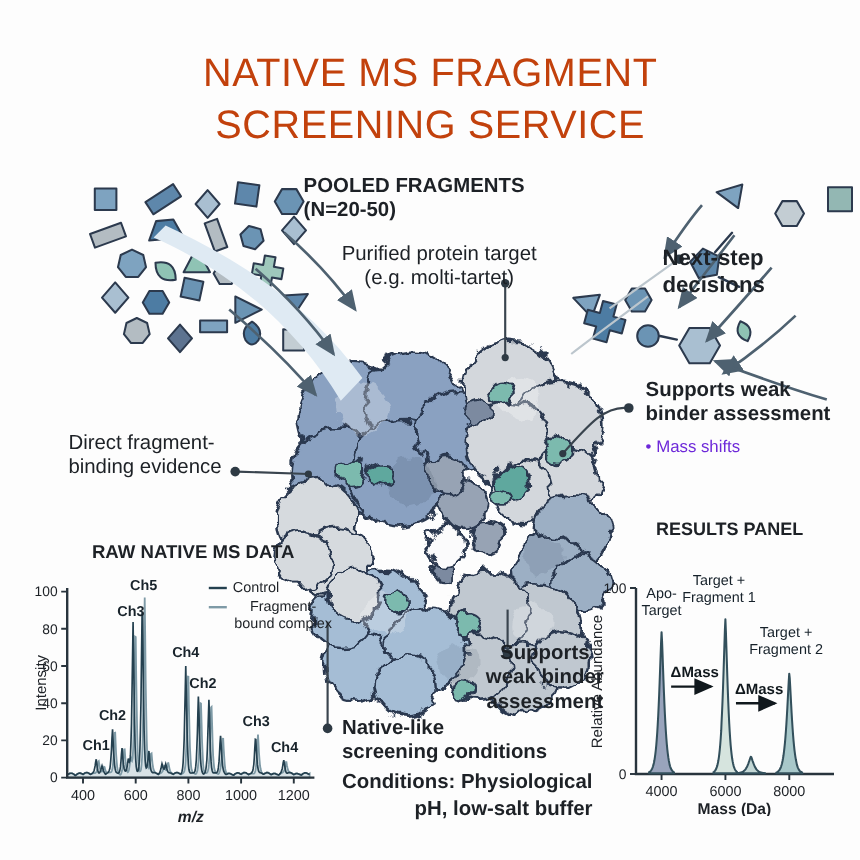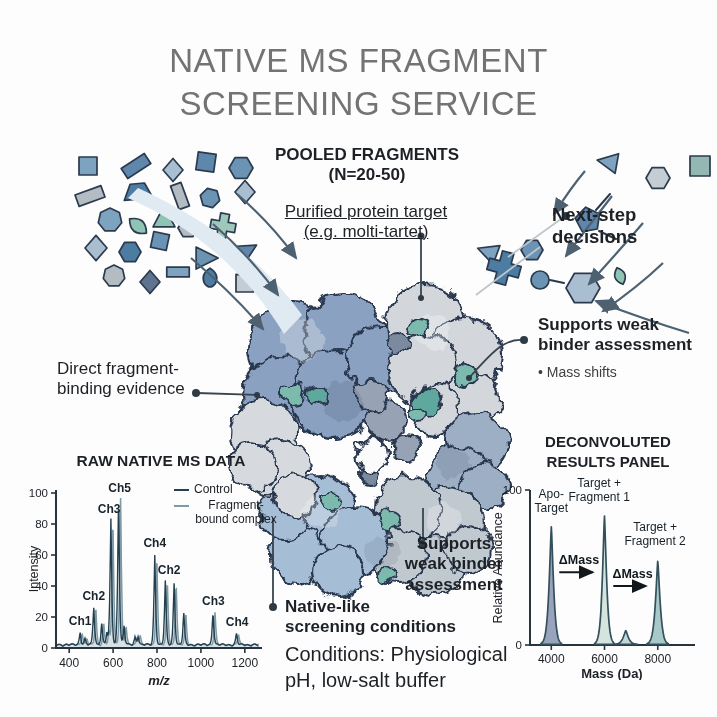--- a/index.html
+++ b/index.html
@@ -1,30 +1,30 @@
 <!DOCTYPE html>
 <html><head>
 <meta charset="utf-8">
 <style>
   html,body{margin:0;padding:0;background:#fdfdfd;}
   .canvas{position:relative;width:717px;height:717px;background:#fdfdfd;overflow:hidden;
           font-family:"Liberation Sans",sans-serif;color:#1d2126;}
   .abs{position:absolute;}
   .title{left:0;right:0;top:40px;text-align:center;font-size:33px;font-weight:500;
-         letter-spacing:.5px;line-height:1.3;color:#737373;}
+         letter-spacing:.5px;line-height:1.3;color:#c2410c;}
   .lbl{font-size:17px;line-height:1.2;color:#1d2126;}
-  #pooled{left:253px;top:145px;width:228px;text-align:center;font-weight:700;}
-  #purified{left:276px;top:202px;width:180px;text-align:center;text-decoration:underline;}
+  #pooled{left:253px;top:145px;width:228px;text-align:left;font-weight:700;}
+  #purified{left:276px;top:202px;width:180px;text-align:center;}
   #nextstep{left:552px;top:204px;font-weight:700;font-size:18.5px;line-height:1.18;}
   #sup-right{left:538px;top:315px;width:168px;font-weight:700;}
-  #sup-right .bullets{font-weight:400;font-size:14px;margin-top:7px;line-height:1.4;color:#404040;}
+  #sup-right .bullets{font-weight:400;font-size:14px;margin-top:7px;line-height:1.4;color:#6d28d9;}
   #direct{left:57px;top:359px;}
   #sup-bottom{left:392px;top:534px;width:124px;text-align:center;font-weight:700;}
   #native{left:285px;top:597px;font-weight:700;}
-  #native .sub{font-weight:400;font-size:20px;line-height:1.3;margin-top:3px;}
+  #native .sub{font-weight:700;font-size:17px;line-height:1.3;margin-top:3px;text-align:right;}
   .chart{position:absolute;}
   #raw-chart{left:28px;top:450px;width:240px;height:246px;text-decoration:underline;}
   #raw-title{position:absolute;left:26px;top:2px;width:214px;text-align:center;
              font-size:15.5px;font-weight:700;}
   #raw-legend{position:absolute;left:146px;top:33px;width:104px;font-size:12px;line-height:1.15;}
   .leg-row{display:flex;gap:5px;margin-bottom:2px;text-align:center;}
   .sw{width:15px;height:0;border-top:2px solid #000;margin-top:6px;flex:0 0 15px;}
   #raw-svg{position:absolute;left:0;top:28px;}
   #deconv-chart{left:490px;top:428px;width:226px;height:252px;}
   #deconv-title{position:absolute;left:20px;top:4px;width:196px;text-align:center;
@@ -294,21 +294,20 @@
         <text x="91.67391304347825" y="13.549999999999983" text-anchor="middle" font-size="12" font-weight="600" fill="#18232b">Ch5</text>
         <text x="126.80434782608695" y="69.35" text-anchor="middle" font-size="12" font-weight="600" fill="#18232b">Ch4</text>
         <text x="141.07608695652175" y="95.7" text-anchor="middle" font-size="12" font-weight="600" fill="#18232b">Ch2</text>
         <text x="185.4282608695652" y="126.69999999999999" text-anchor="middle" font-size="12" font-weight="600" fill="#18232b">Ch3</text>
         <text x="209.1413043478261" y="148.4" text-anchor="middle" font-size="12" font-weight="600" fill="#18232b">Ch4</text>
       </svg>
   </div>
 
   <div id="deconv-chart" class="chart">
     <div id="deconv-title">
-      <div>DECONVOLUTED</div>
       <div>RESULTS PANEL</div>
     </div>
     <svg id="deconv-svg" width="226" height="212">
       <defs>
         <marker id="ah" markerWidth="9" markerHeight="8" refX="7" refY="3.5" orient="auto">
           <path d="M0,0 L8,3.5 L0,7 Z" fill="#10181d"></path>
         </marker>
       </defs>
     <path d="M40,22 L40,177 L205,177" fill="none" stroke="#28343d" stroke-width="2"></path>
         <line x1="35" y1="177" x2="40" y2="177" stroke="#28343d" stroke-width="1.6"></line>

